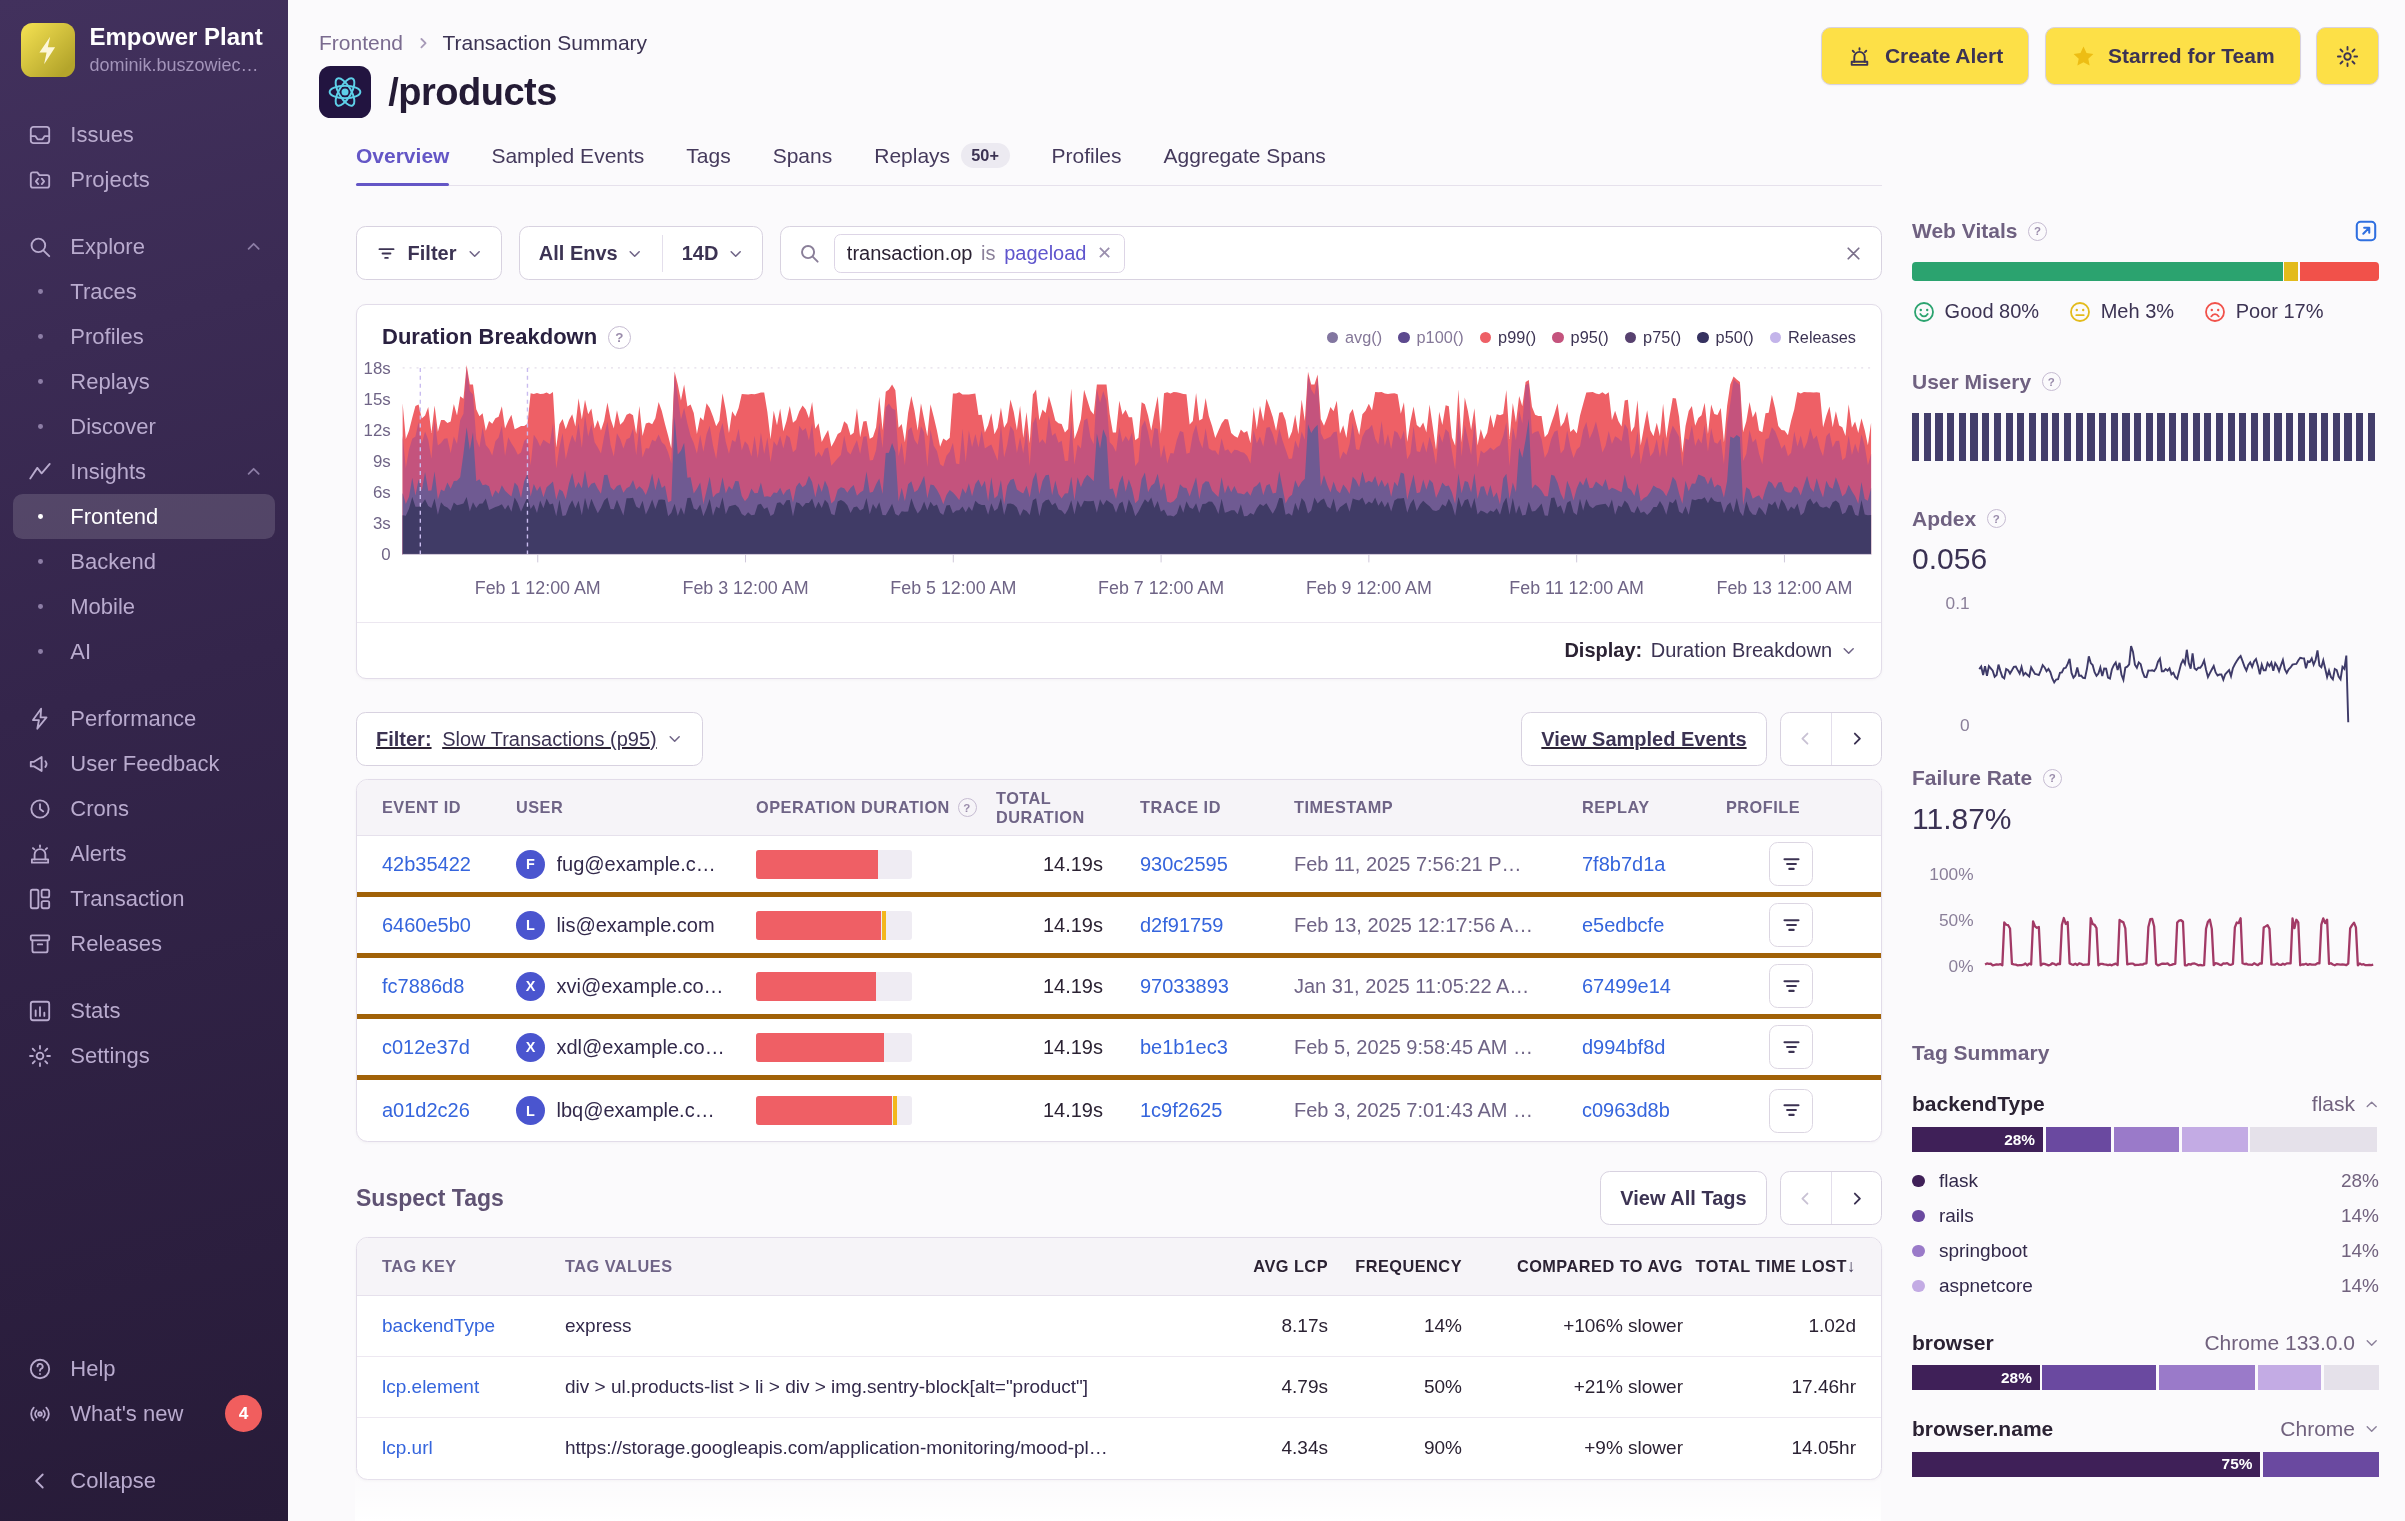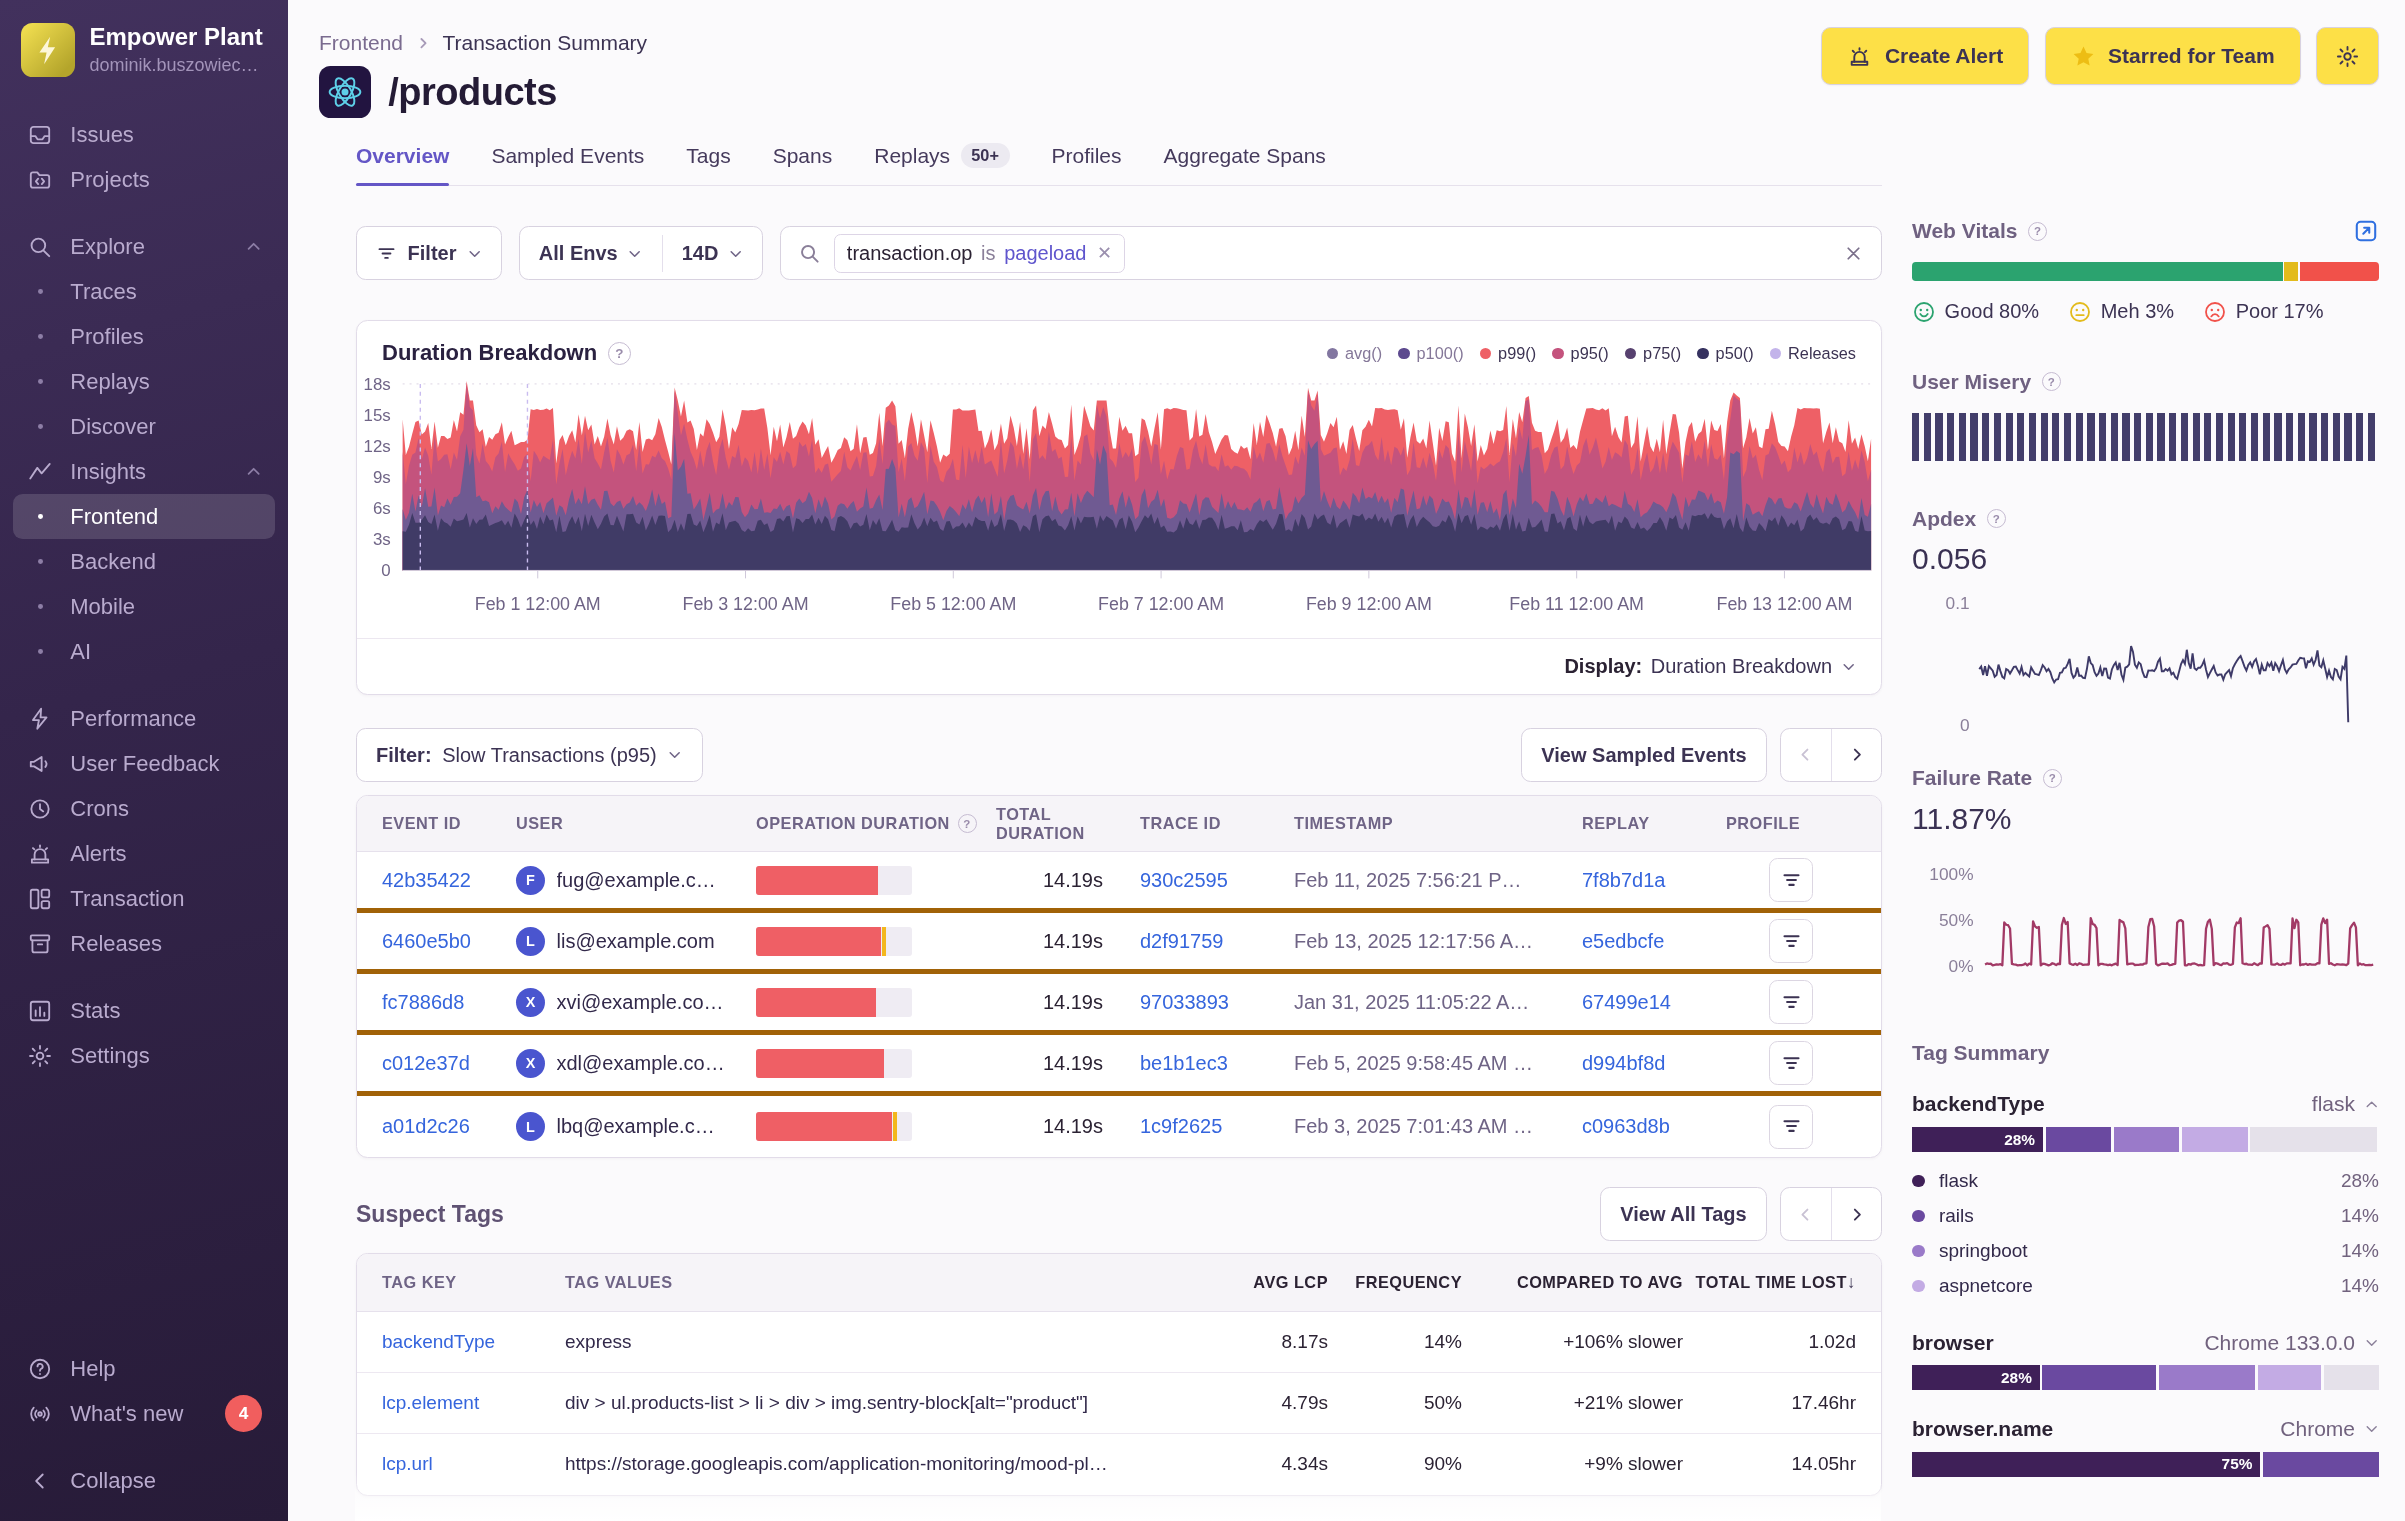--- a/index.html
+++ b/index.html
@@ -65,39 +65,39 @@
   .searchbar { flex:1; height:54px; background:#fff; border:1px solid #d8d2e0; border-radius:9.6px; display:flex; align-items:center; padding:0 17.3px; gap:13.4px; }
   .searchbar .sicon svg { width:23px; height:23px; color:#8a7f99; }
   .token { display:flex; align-items:center; gap:8.6px; border:1px solid #ddd5e6; border-radius:6.7px; padding:6.7px 11.5px; font-size:20px; }
   .tk-key { color:#2b2233; } .tk-op { color:#8a7f99; } .tk-val { color:#5f55cd; }
   .tk-x { color:#9a8fae; font-size:18px; margin-left:1.9px; }
   .clear-x { margin-left:auto; display:flex; }
   .clear-x svg { width:21px; height:21px; color:#7a6f8a; }
 
   
   .card { background:#fff; border:1px solid #e2dce9; border-radius:11.5px; box-shadow:0 1px 2.9px rgba(43,34,51,.04); }
-  .chart-card { margin-top:40px; }
+  .chart-card { margin-top:24px;border-radius:10px; }
   .chart-head { display:flex; align-items:center; padding:19px 25px 5.8px; }
   .chart-title { font-size:22px; font-weight:700; color:#2a2140; display:flex; align-items:center; gap:10.6px; }
   .legend { margin-left:auto; display:flex; gap:16.3px; align-items:center; }
   .lg-item { display:flex; align-items:center; gap:6.7px; font-size:16.3px; color:#3c3353; }
   .lg-item.muted { color:#847798; }
   .lg-dot { width:11.5px; height:11.5px; border-radius:50%; }
   .chart-foot { border-top:1px solid #ece7f0; height:56px; display:flex; align-items:center; justify-content:flex-end; padding:0 25px; gap:8.6px; font-size:20px; }
   .disp-label { font-weight:700; color:#2b2233; }
   .disp-val { color:#3c3353; display:flex; align-items:center; gap:8.6px; }
 
   .chev { display:inline-flex; }
   .chev svg { width:15.4px; height:15.4px; }
   .help-circle { width:23px; height:23px; border-radius:50%; border:1.9px solid #c6bcd2; color:#9a8cab; font-size:13.4px; font-weight:700; display:inline-flex; align-items:center; justify-content:center; flex:none; }
   .help-circle::after { content:"?"; }
   .help-sm { width:19px; height:19px; font-size:11.5px; border-width:1.4px; }
 
   
-  .list-head { display:flex; align-items:center; margin-top:33px; }
+  .list-head { display:flex; align-items:center; margin-top:33px;text-decoration:underline; }
   .list-head-r { margin-left:auto; display:flex; gap:13.4px; align-items:center; }
   .pager { display:flex; border:1px solid #d8d2e0; border-radius:9.6px; overflow:hidden; background:#fff; height:54px; }
   .pg { width:50px; display:flex; align-items:center; justify-content:center; }
   .pg + .pg { border-left:1px solid #e4dfec; }
   .pg svg { width:17.3px; height:17.3px; }
   .pg.off { color:#c9c2d4; } .pg.on { color:#3c3353; }
   .table { margin-top:13.4px; overflow:hidden; }
   .t-head, .t-row { display:grid; grid-template-columns:134px 240px 240px 144px 154px 288px 144px 1fr; padding:0 25px; align-items:center; }
   .t-head { background:#f6f4f8; border-bottom:1px solid #e6e1ec; height:56px; font-size:16.3px; font-weight:700; letter-spacing:0.5px; color:#6f6486; }
   .t-head .hcell { display:flex; align-items:center; gap:7.7px; }

